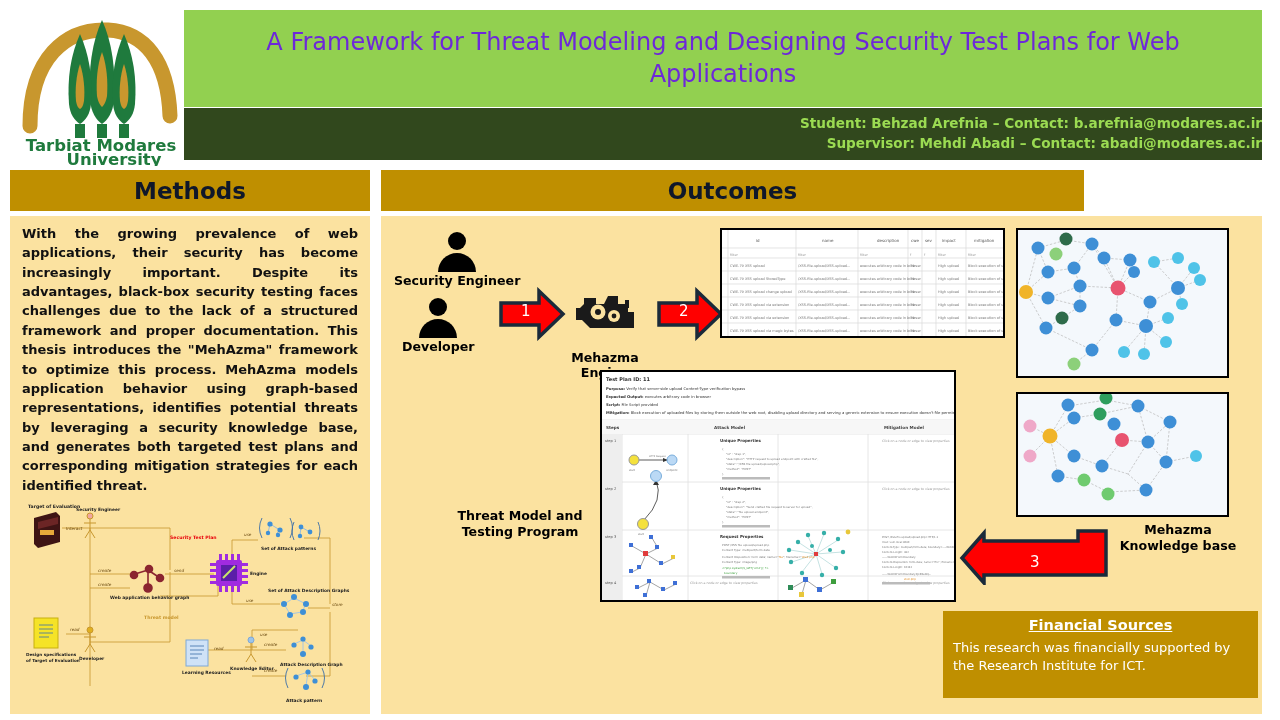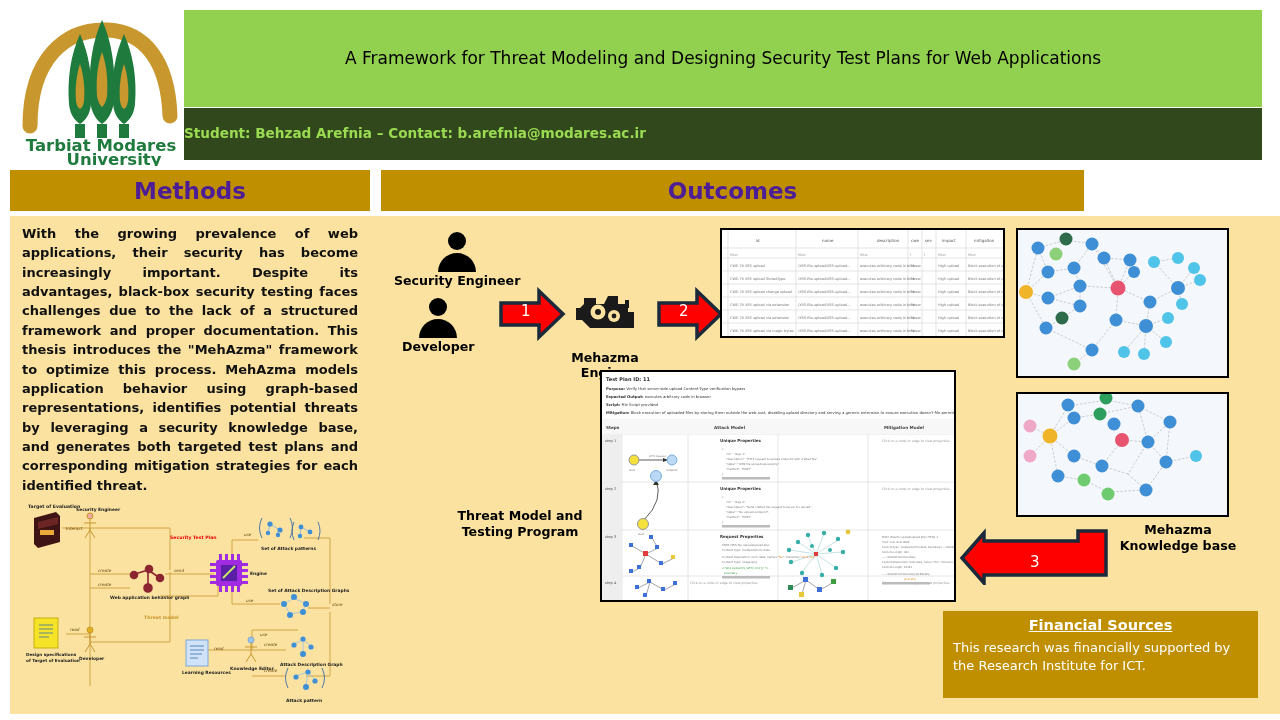--- a/index.html
+++ b/index.html
@@ -16,45 +16,45 @@
   .logo-box{position:absolute;left:18px;top:8px;width:166px;height:158px;text-align:center;}
   .logo-svg{width:100%;height:100%;display:block;}
 
   .title-bar{
     position:absolute;left:184px;top:10px;width:1078px;height:97px;
     background:#92D050;
     display:flex;align-items:center;justify-content:center;
     box-sizing:border-box;padding:4px 28px;
   }
   .title-bar .t{
-    color:#000000;font-size:17px;line-height:1.3;text-align:center;
+    color:#6d28d9;font-size:24px;line-height:1.3;text-align:center;
     font-family:"DejaVu Sans", sans-serif;font-weight:400;
   }
   .authors-bar{
     position:absolute;left:184px;top:108px;width:1078px;height:52px;
     background:#31481D;
-    display:flex;flex-direction:column;align-items:flex-start;justify-content:center;
+    display:flex;flex-direction:column;align-items:flex-end;justify-content:center;
   }
   .authors-bar .a{
     color:#9BDB52;font-size:13.6px;font-weight:bold;line-height:1.45;text-align:center;
     font-family:"DejaVu Sans", sans-serif;
   }
 
   
   .sec-head{
-    background:#BF8F00;color:#4c1d95;
+    background:#BF8F00;color:#0f172a;
     display:flex;align-items:center;justify-content:center;
     font-size:23px;font-weight:bold;
     font-family:"DejaVu Sans", sans-serif;
   }
   #methods-head{position:absolute;left:10px;top:170px;width:360px;height:41px;}
   #outcomes-head{position:absolute;left:381px;top:170px;width:703px;height:41px;}
 
   
-  .panel{background:#FBE2A0;padding-left:45px;}
+  .panel{background:#FBE2A0;}
   #methods-panel{position:absolute;left:10px;top:216px;width:360px;height:498px;}
   #outcomes-panel{position:absolute;left:381px;top:216px;width:881px;height:498px;}
 
   .methods-text{
     position:absolute;left:12px;top:8px;width:336px;
     font-size:13px;line-height:1.49;color:#111;
     text-align:justify;font-weight:bold;
     font-family:"DejaVu Sans", sans-serif;
   }
 
@@ -150,20 +150,21 @@
       <text x="96" y="157" text-anchor="middle" fill="#1F7A3D" font-family="DejaVu Sans, sans-serif" font-size="16.5" font-weight="bold">University</text>
     </svg>
   </div>
 
   <div class="title-bar">
     <div class="t">A Framework for Threat Modeling and Designing Security Test Plans for Web Applications</div>
   </div>
 
   <div class="authors-bar">
     <div class="a">Student: Behzad Arefnia – Contact: b.arefnia@modares.ac.ir</div>
+    <div class="a">Supervisor: Mehdi Abadi – Contact: abadi@modares.ac.ir</div>
   </div>
 
   <div class="sec-head" id="methods-head">Methods</div>
   <div class="sec-head" id="outcomes-head">Outcomes</div>
 
   <div class="panel" id="methods-panel">
     <div class="methods-text">With the growing prevalence of web applications, their security has become increasingly important. Despite its advantages, black-box security testing faces challenges due to the lack of a structured framework and proper documentation. This thesis introduces the "MehAzma" framework to optimize this process. MehAzma models application behavior using graph-based representations, identifies potential threats by leveraging a security knowledge base, and generates both targeted test plans and corresponding mitigation strategies for each identified threat.</div>
 
     <div class="m-diagram">
       <svg viewBox="0 0 337 206" width="337" height="206" xmlns="http://www.w3.org/2000/svg">

